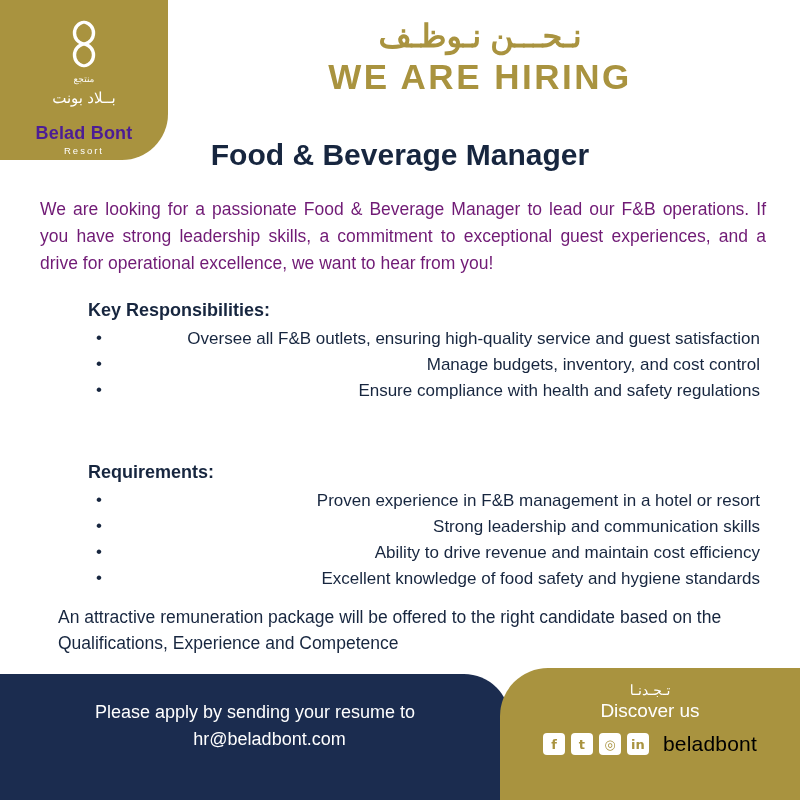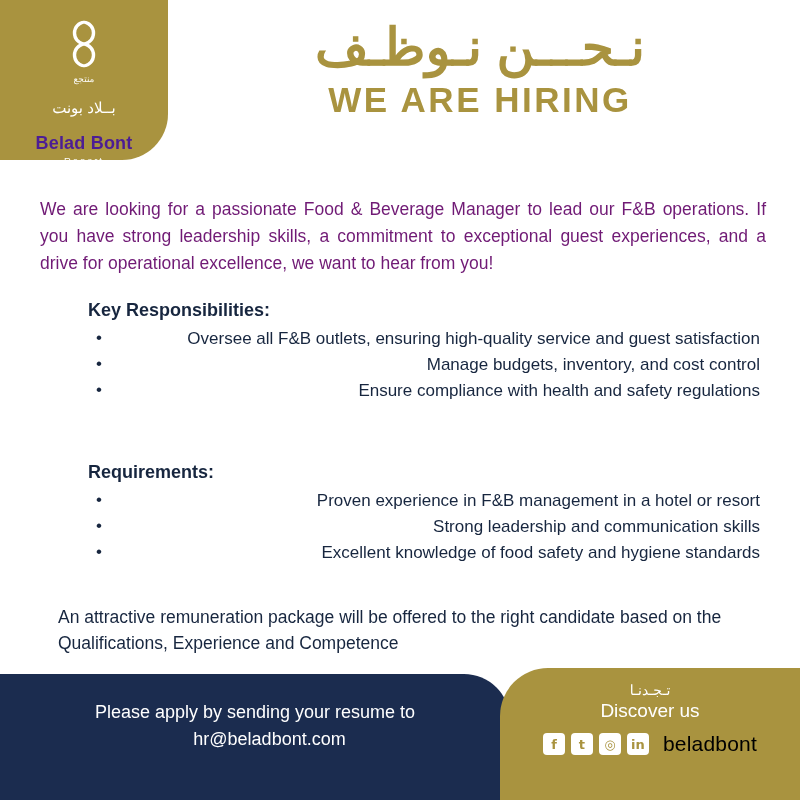--- a/index.html
+++ b/index.html
@@ -43,21 +43,21 @@
   .logo-arabic-small {
     font-size: 9px;
     letter-spacing: 0.5px;
     margin-top: 2px;
     color: #ffffff;
     opacity: .95;
   }
   .logo-arabic-main {
     font-size: 15px;
     letter-spacing: 1px;
-    margin-top: 15px;
+    margin-top: 5px;
     color: #ffffff;
   }
   .logo-name {
     font-size: 18px;
     font-weight: 700;
     margin-top: 16px;
     letter-spacing: .2px;
     color: #4c1d95;
   }
   .logo-sub {
@@ -69,21 +69,21 @@
 
   
   .header {
     position: absolute;
     left: 180px;
     right: 20px;
     top: 18px;
     text-align: center;
   }
   .arabic-hiring {
-    font-size: 52px;
+    font-size: 32px;
     font-weight: 700;
     color: #a9933f;
     letter-spacing: 2px;
     line-height: 1.15;
     direction: rtl;
   }
   .we-are-hiring {
     font-size: 35px;
     font-weight: 600;
     color: #a9933f;
@@ -258,37 +258,39 @@
     <div class="logo-arabic-main">بــلاد بونت</div>
     <div class="logo-name">Belad Bont</div>
     <div class="logo-sub">Resort</div>
   </div>
 
   <div class="header">
     <div class="arabic-hiring">نـحـــن نـوظـف</div>
     <div class="we-are-hiring">WE ARE HIRING</div>
   </div>
 
+  <div class="job-title">Food &amp; Beverage Manager</div>
 
   <div class="intro">We are looking for a passionate Food &amp; Beverage Manager to lead our F&amp;B operations. If you have strong leadership skills, a commitment to exceptional guest experiences, and a drive for operational excellence, we want to hear from you!</div>
 
   <div class="section responsibilities">
     <div class="section-heading">Key Responsibilities:</div>
     <ul class="bullets">
       <li>Oversee all F&amp;B outlets, ensuring high-quality service and guest satisfaction</li>
       <li>Manage budgets, inventory, and cost control</li>
       <li>Ensure compliance with health and safety regulations</li>
     </ul>
   </div>
 
   <div class="section requirements">
     <div class="section-heading">Requirements:</div>
     <ul class="bullets">
       <li>Proven experience in F&amp;B management in a  hotel or resort</li>
       <li>Strong leadership and communication skills</li>
+      <li>Ability to drive revenue and maintain cost efficiency</li>
       <li>Excellent knowledge of food safety and hygiene standards</li>
     </ul>
   </div>
 
   <div class="closing">An attractive remuneration package will be offered to the right candidate based on the Qualifications, Experience and Competence</div>
 
   <div class="apply-block">
     <div class="apply-line1">Please apply by sending your resume to</div>
     <div class="apply-line2">hr@beladbont.com</div>
   </div>

